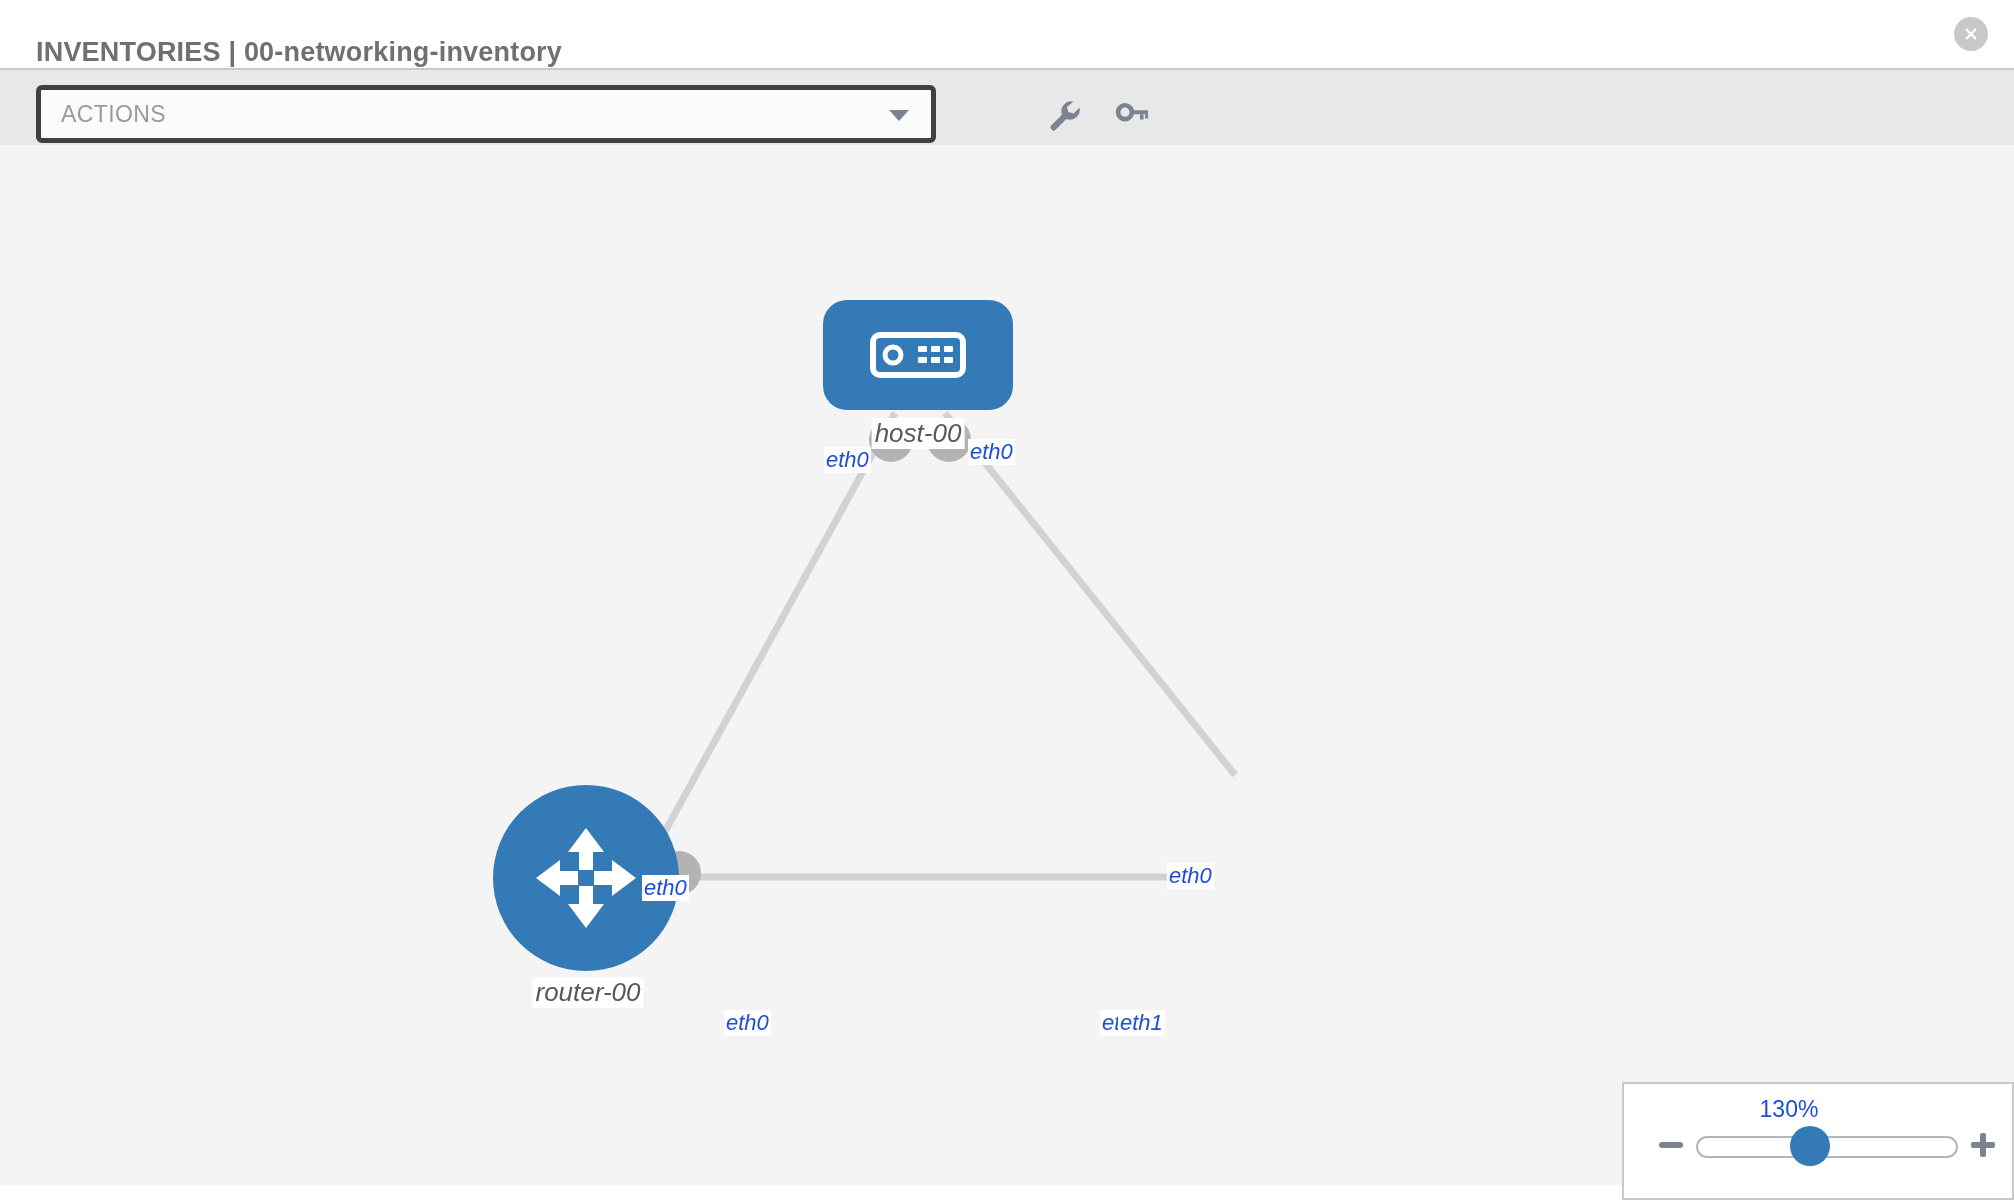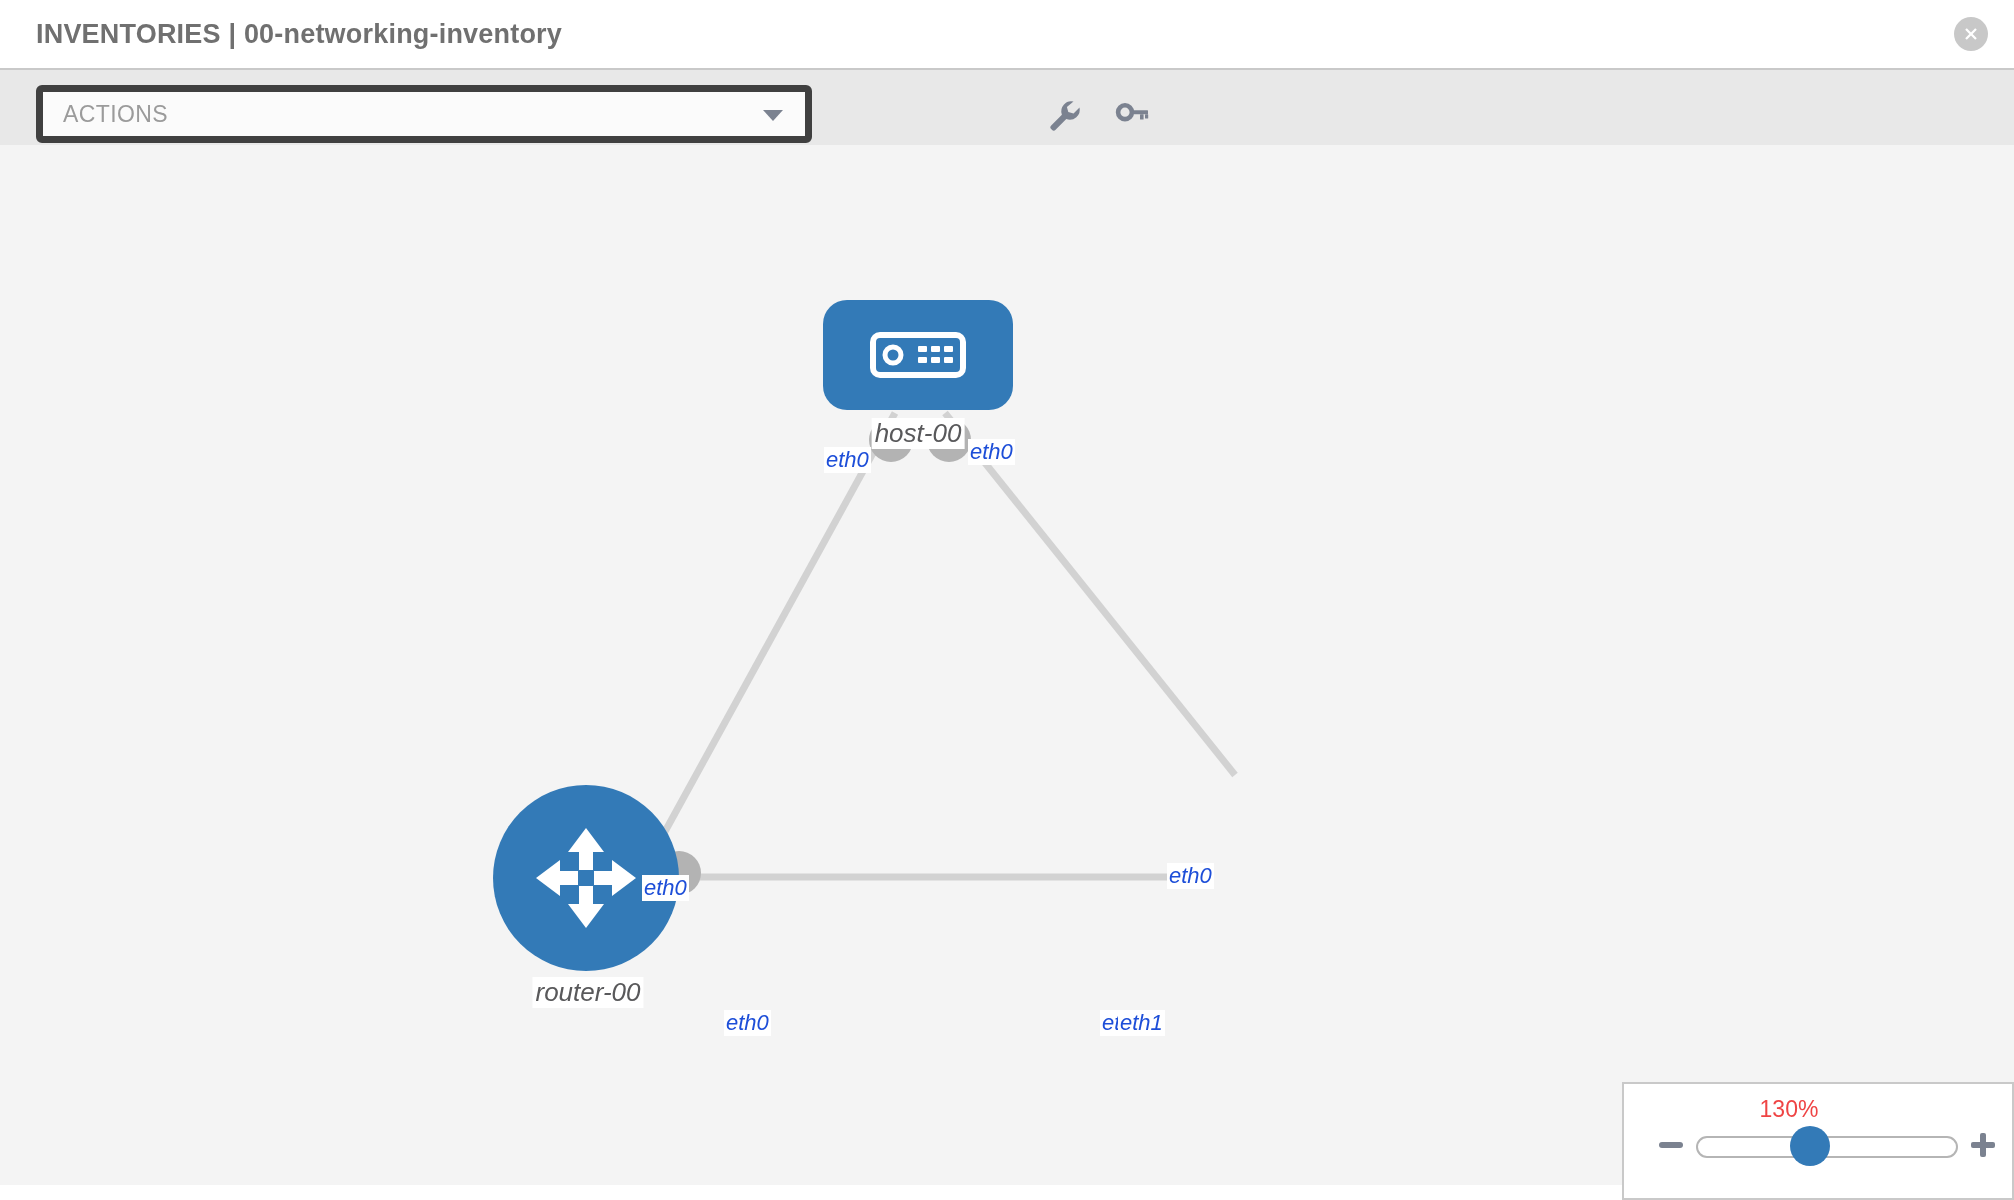--- a/index.html
+++ b/index.html
@@ -20,21 +20,21 @@
   }
 
   
   .header {
     position: absolute;
     left: 0; top: 0;
     width: 2014px;
     height: 68px;
     background: #ffffff;
     display: flex;
-    align-items: center;
+    align-items: flex-end;
   }
 
   .page-title {
     margin-left: 36px;
     font-size: 27px;
     font-weight: bold;
     color: #707070;
     letter-spacing: 0.2px;
     white-space: nowrap;
   }
@@ -62,24 +62,24 @@
     height: 92px;
     background: #e8e8e8;
     border-top: 2px solid #c9c9c9;
     border-bottom: 2px solid #bfbfbf;
   }
 
   .actions-select {
     position: absolute;
     left: 36px;
     top: 15px;
-    width: 776px;
+    width: 900px;
     height: 58px;
     background: #fbfbfb;
-    border: 7px solid #404040;
+    border: 5px solid #404040;
     border-radius: 6px;
     display: flex;
     align-items: center;
     cursor: pointer;
   }
   .actions-select .label {
     margin-left: 20px;
     font-size: 23px;
     color: #9b9b9b;
     letter-spacing: 0.4px;
@@ -199,21 +199,21 @@
     border: 2px solid #c9c9c9;
     z-index: 20;
   }
   .zoom-percent {
     position: absolute;
     top: 12px;
     left: 0;
     width: 330px;
     text-align: center;
     font-size: 23px;
-    color: #ef4444;
+    color: #1d4ed8;
   }
   .zoom-minus, .zoom-plus {
     position: absolute;
     top: 44px;
     width: 34px;
     height: 34px;
     cursor: pointer;
     display: flex;
     align-items: center;
     justify-content: center;

